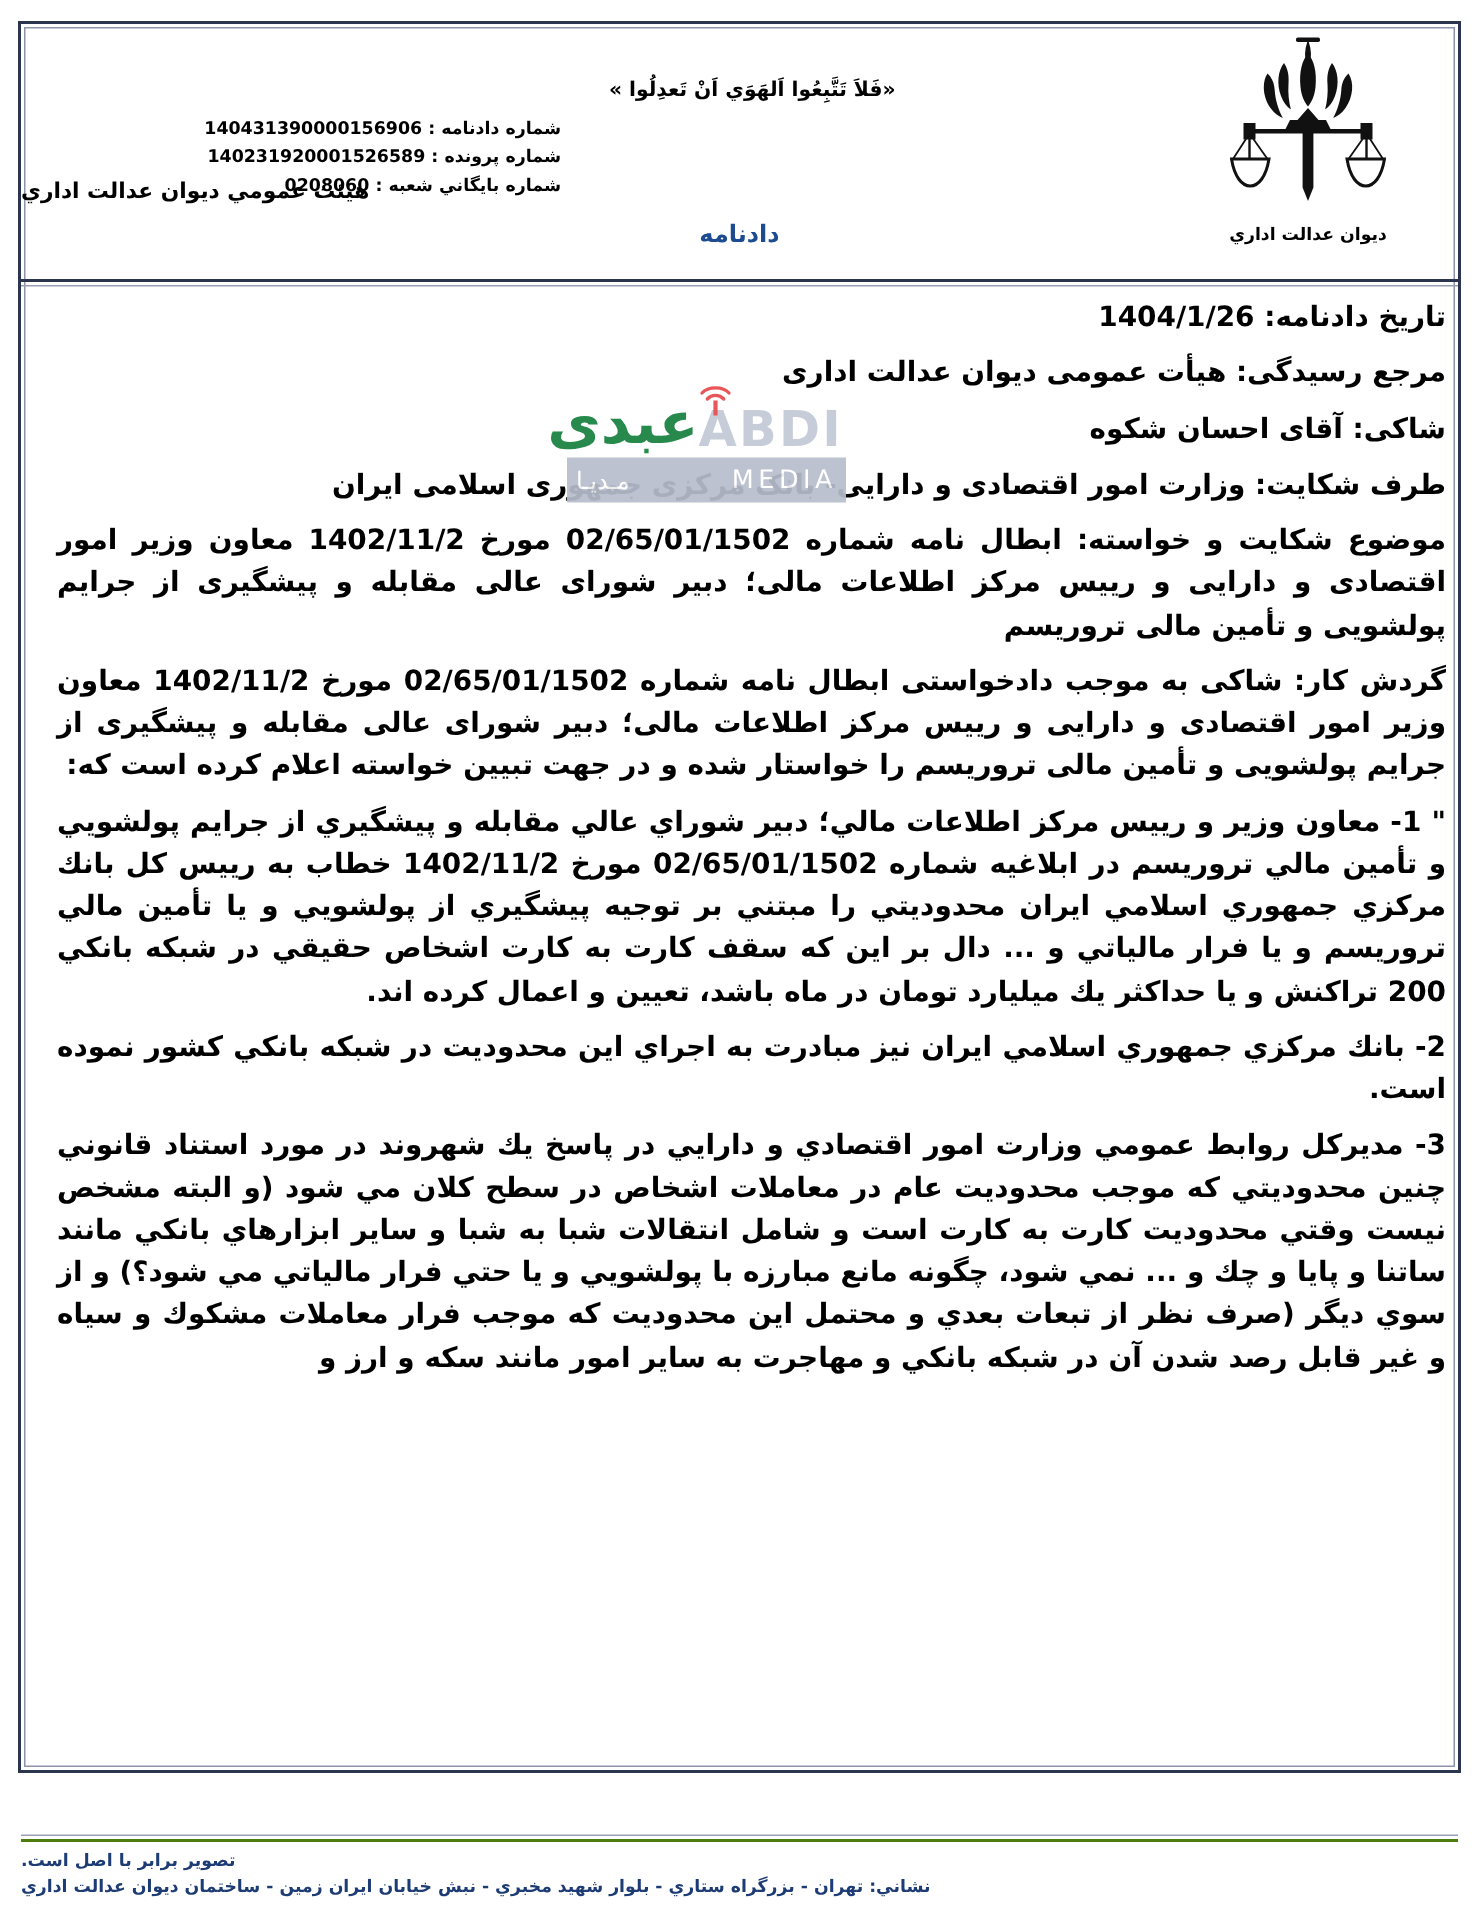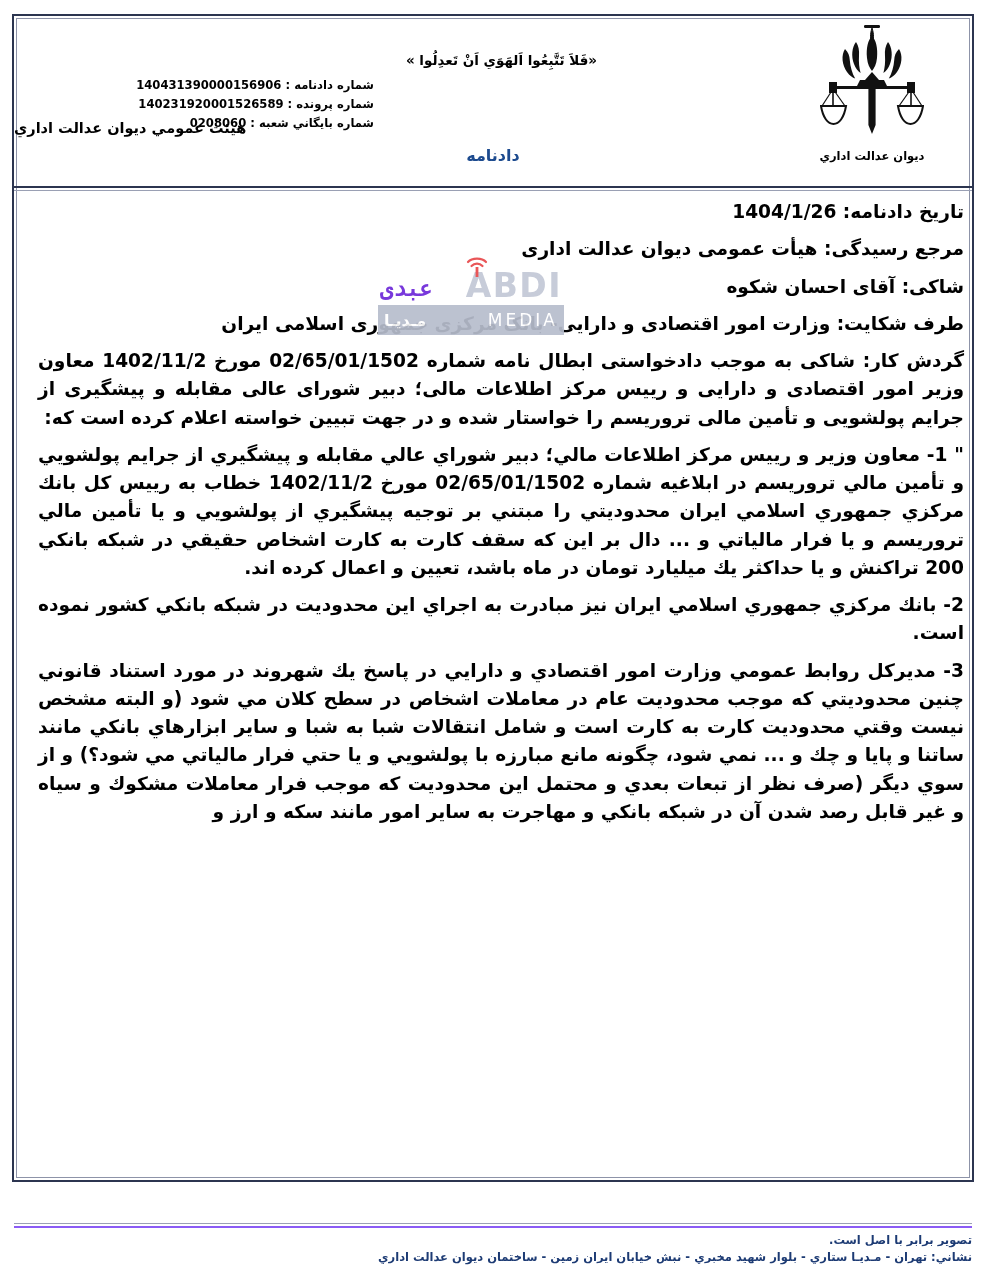--- a/index.html
+++ b/index.html
@@ -171,25 +171,24 @@
   }
   .wm-abdi {
     font-family: "DejaVu Sans", "Liberation Sans", sans-serif;
     font-size: 33px;
     font-weight: bold;
     letter-spacing: 1.5px;
     color: #c3c8d6;
     line-height: 1;
   }
   .wm-abdi-fa {
-    font-size: 22px;
-    font-weight: bold;
-    color: #6d28d9;
+    font-size: 39px;
+    font-weight: bold;
+    color: #15803d;
     line-height: 1;
-    font-family: Liberation Mono, monospace;
   }
   .wm-signal {
     position: absolute;
     left: 86px;
     top: -4px;
     width: 26px;
     height: 26px;
   }
   .wm-bar {
     margin-top: 3px;
@@ -202,34 +201,34 @@
   }
   .wm-media {
     font-family: "DejaVu Sans", "Liberation Sans", sans-serif;
     font-size: 17px;
     font-weight: normal;
     letter-spacing: 3px;
     color: #ffffff;
   }
   .wm-media-fa {
     font-size: 16px;
-    font-weight: bold;
+    font-weight: normal;
     letter-spacing: 1px;
     color: #ffffff;
   }
 
   
   .footer {
     position: absolute;
     left: 14px;
     bottom: 16px;
     width: 958px;
-    border-top: 2px solid #8b5cf6;
+    border-top: 2px solid #4d7c0f;
     padding-top: 5px;
-    text-align: right;
+    text-align: left;
     direction: rtl;
     color: #1d3b74;
   }
   .footer::before {
     content: "";
     position: absolute;
     left: 0; right: 0; top: -5px;
     height: 1px;
     background: #9aa0b4;
   }
@@ -305,20 +304,21 @@
       <div class="emblem-caption">ديوان عدالت اداري</div>
     </div>
   </div>
 
   <div class="body">
 
     <p class="lead p-date">تاریخ دادنامه: 1404/1/26</p>
     <p class="lead p-forum">مرجع رسیدگی: هیأت عمومی دیوان عدالت اداری</p>
     <p class="lead p-plaint">شاکی: آقای احسان شکوه</p>
     <p class="lead p-resp">طرف شکایت: وزارت امور اقتصادی و دارایی- بانک مرکزی جمهوری اسلامی ایران</p>
+    <p class="p-subject">موضوع شکایت و خواسته: ابطال نامه شماره 02/65/01/1502 مورخ 1402/11/2 معاون وزیر امور اقتصادی و دارایی و رییس مرکز اطلاعات مالی؛ دبیر شورای عالی مقابله و پیشگیری از جرایم پولشویی و تأمین مالی تروریسم</p>
     <p class="p-flow">گردش کار: شاکی به موجب دادخواستی ابطال نامه شماره 02/65/01/1502 مورخ 1402/11/2 معاون وزیر امور اقتصادی و دارایی و رییس مرکز اطلاعات مالی؛ دبیر شورای عالی مقابله و پیشگیری از جرایم پولشویی و تأمین مالی تروریسم را خواستار شده و در جهت تبیین خواسته اعلام کرده است که:</p>
     <p class="p-item">" 1- معاون وزیر و رییس مرکز اطلاعات مالي؛ دبیر شوراي عالي مقابله و پیشگیري از جرایم پولشویي و تأمین مالي تروریسم در ابلاغیه شماره 02/65/01/1502 مورخ 1402/11/2 خطاب به رییس کل بانك مرکزي جمهوري اسلامي ایران محدودیتي را مبتني بر توجیه پیشگیري از پولشویي و یا تأمین مالي تروریسم و یا فرار مالیاتي و ... دال بر این که سقف کارت به کارت اشخاص حقیقي در شبکه بانکي 200 تراکنش و یا حداکثر یك میلیارد تومان در ماه باشد، تعیین و اعمال کرده اند.</p>
     <p class="p-item">2- بانك مرکزي جمهوري اسلامي ایران نیز مبادرت به اجراي این محدودیت در شبکه بانکي کشور نموده است.</p>
     <p class="p-item">3- مدیرکل روابط عمومي وزارت امور اقتصادي و دارایي در پاسخ یك شهروند در مورد استناد قانوني چنین محدودیتي که موجب محدودیت عام در معاملات اشخاص در سطح کلان مي شود (و البته مشخص نیست وقتي محدودیت کارت به کارت است و شامل انتقالات شبا به شبا و سایر ابزارهاي بانکي مانند ساتنا و پایا و چك و ... نمي شود، چگونه مانع مبارزه با پولشویي و یا حتي فرار مالیاتي مي شود؟) و از سوي دیگر (صرف نظر از تبعات بعدي و محتمل این محدودیت که موجب فرار معاملات مشکوك و سیاه و غیر قابل رصد شدن آن در شبکه بانکي و مهاجرت به سایر امور مانند سکه و ارز و</p>
   </div>
 
   <div class="watermark">
     <div class="wm-top">
       <span class="wm-abdi">ABDI</span>
       <span class="wm-abdi-fa">عبدی</span>
@@ -331,16 +331,16 @@
       </svg>
     </div>
     <div class="wm-bar">
       <span class="wm-media">MEDIA</span>
       <span class="wm-media-fa">مـديـا</span>
     </div>
   </div>
 
   <div class="footer">
     <div class="footer-note">تصوير برابر با اصل است.</div>
-    <div class="footer-addr">نشاني:  تهران - مـديـا ستاري - بلوار شهيد مخبري - نبش خيابان ايران زمين - ساختمان ديوان عدالت اداري</div>
+    <div class="footer-addr">نشاني:  تهران - بزرگراه ستاري - بلوار شهيد مخبري - نبش خيابان ايران زمين - ساختمان ديوان عدالت اداري</div>
   </div>
 
 </div>
 
 </body></html>

